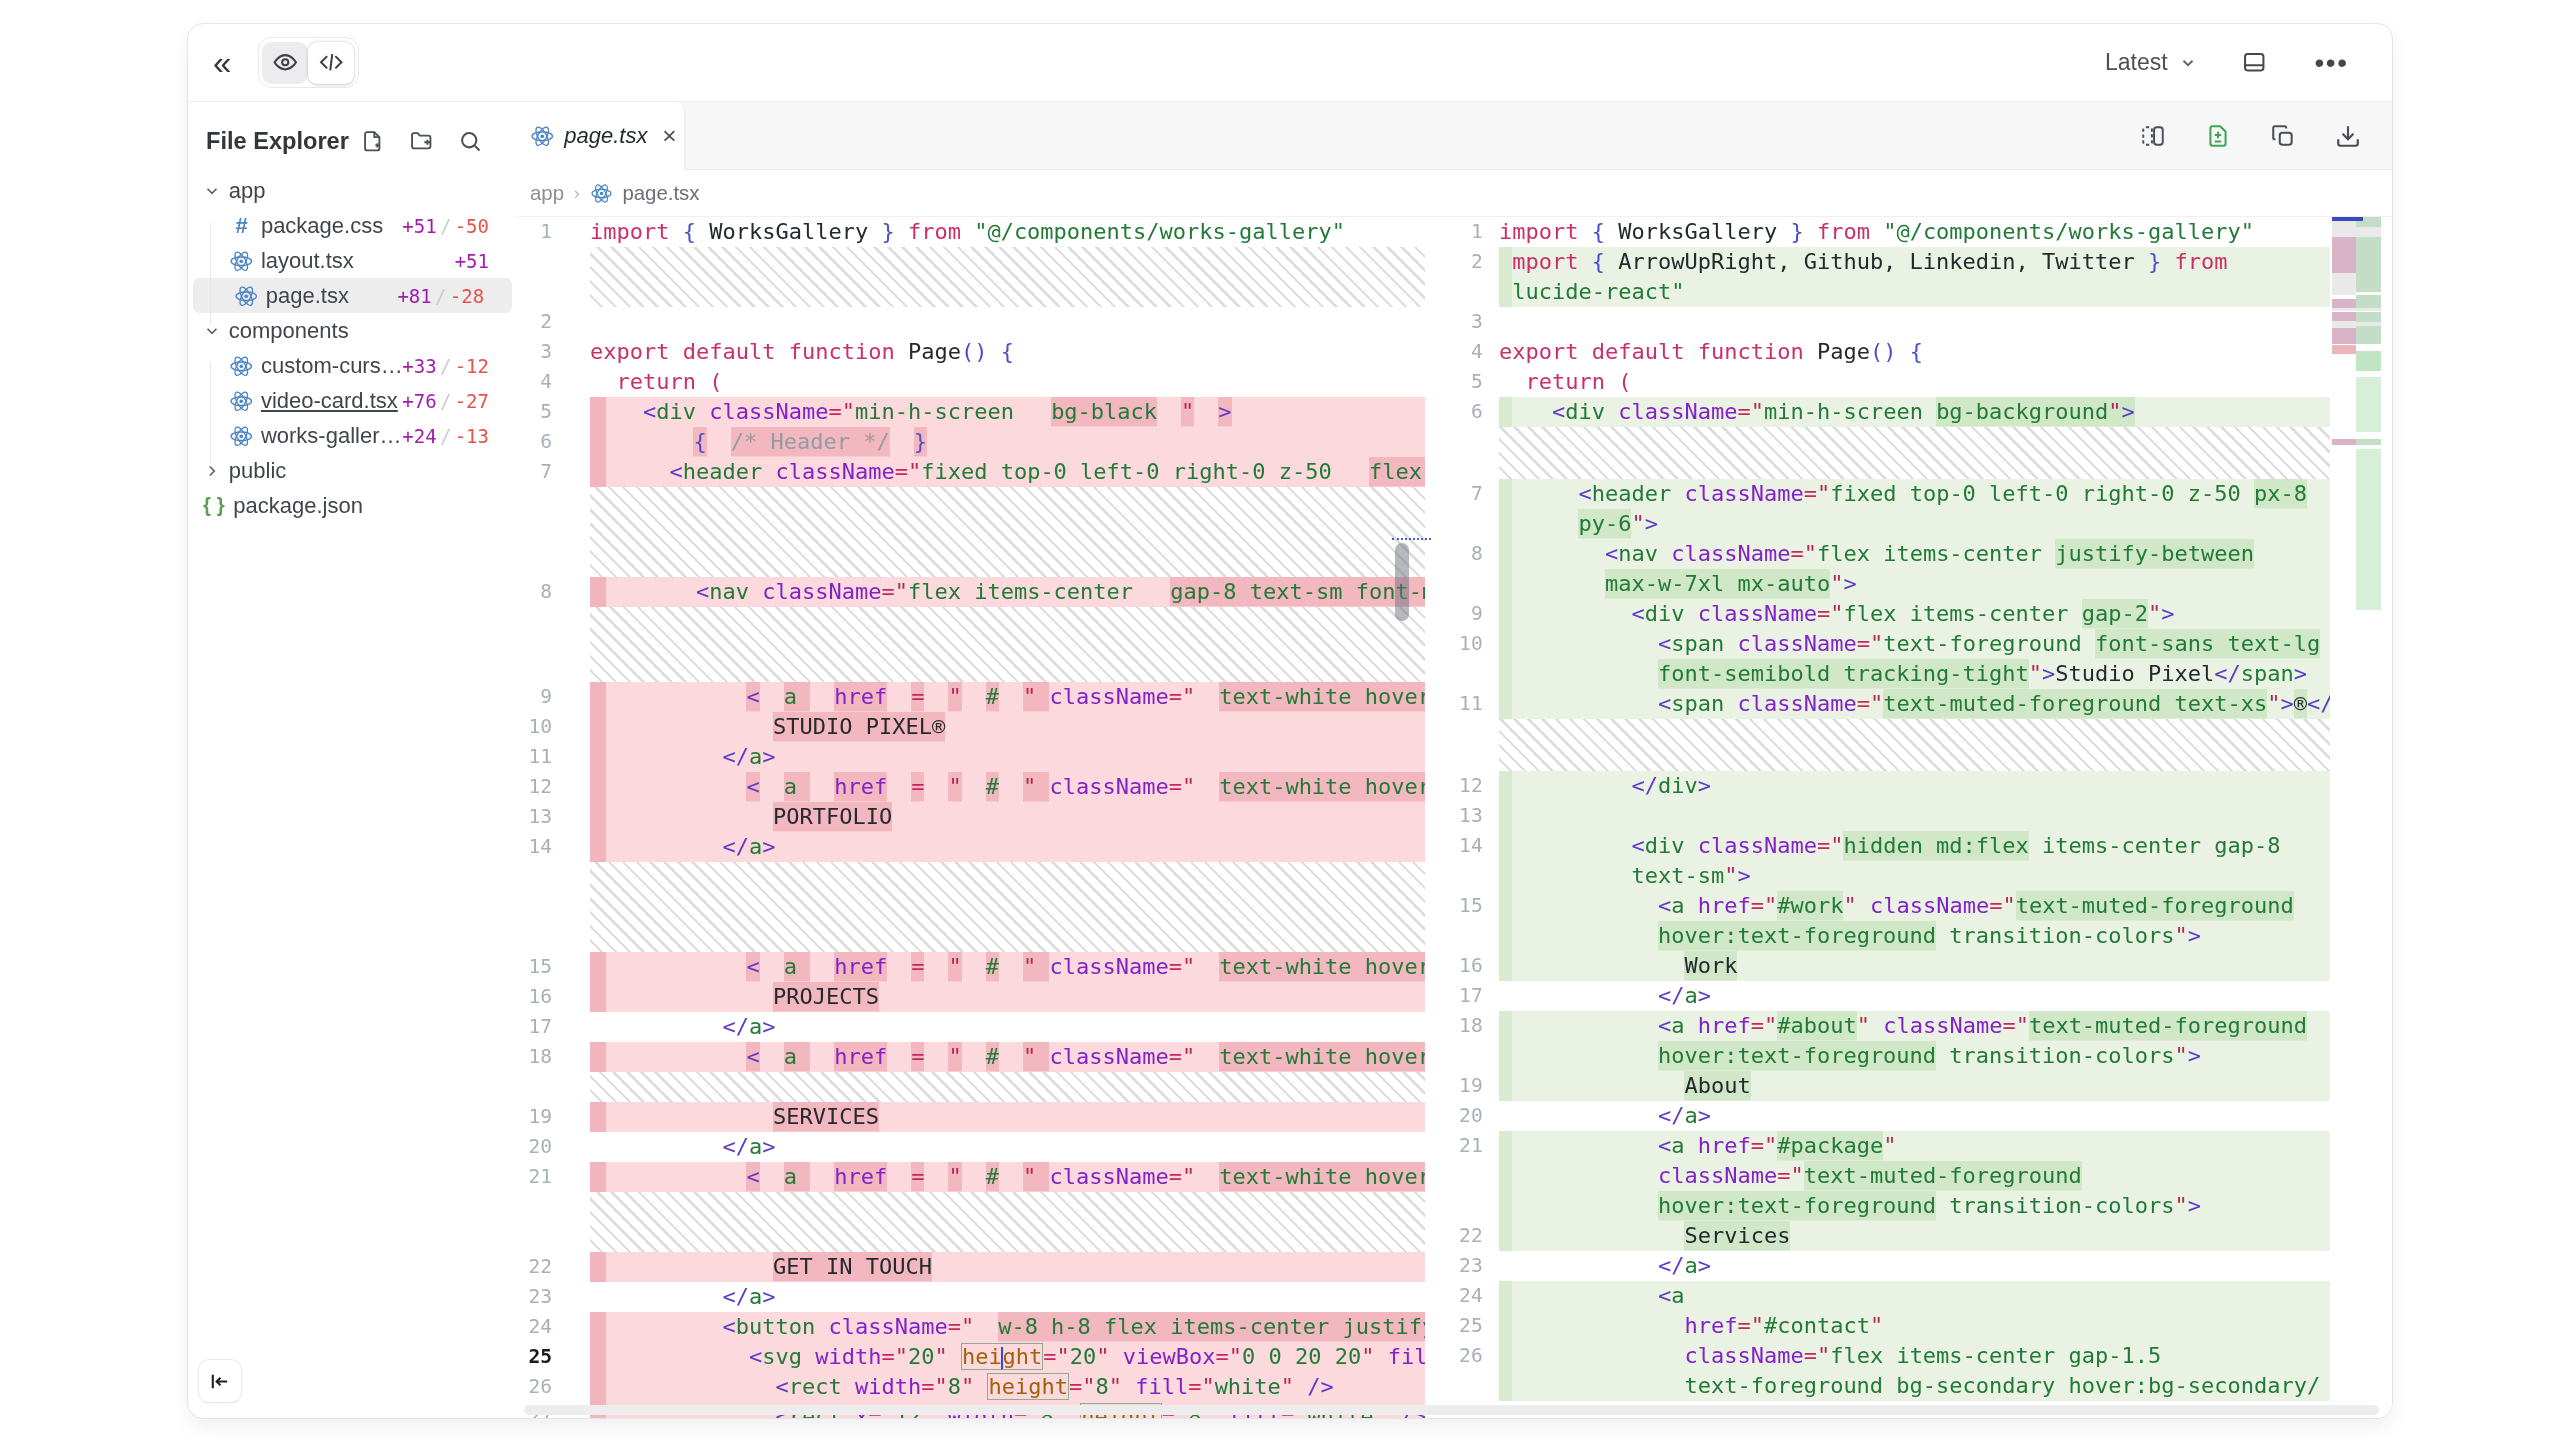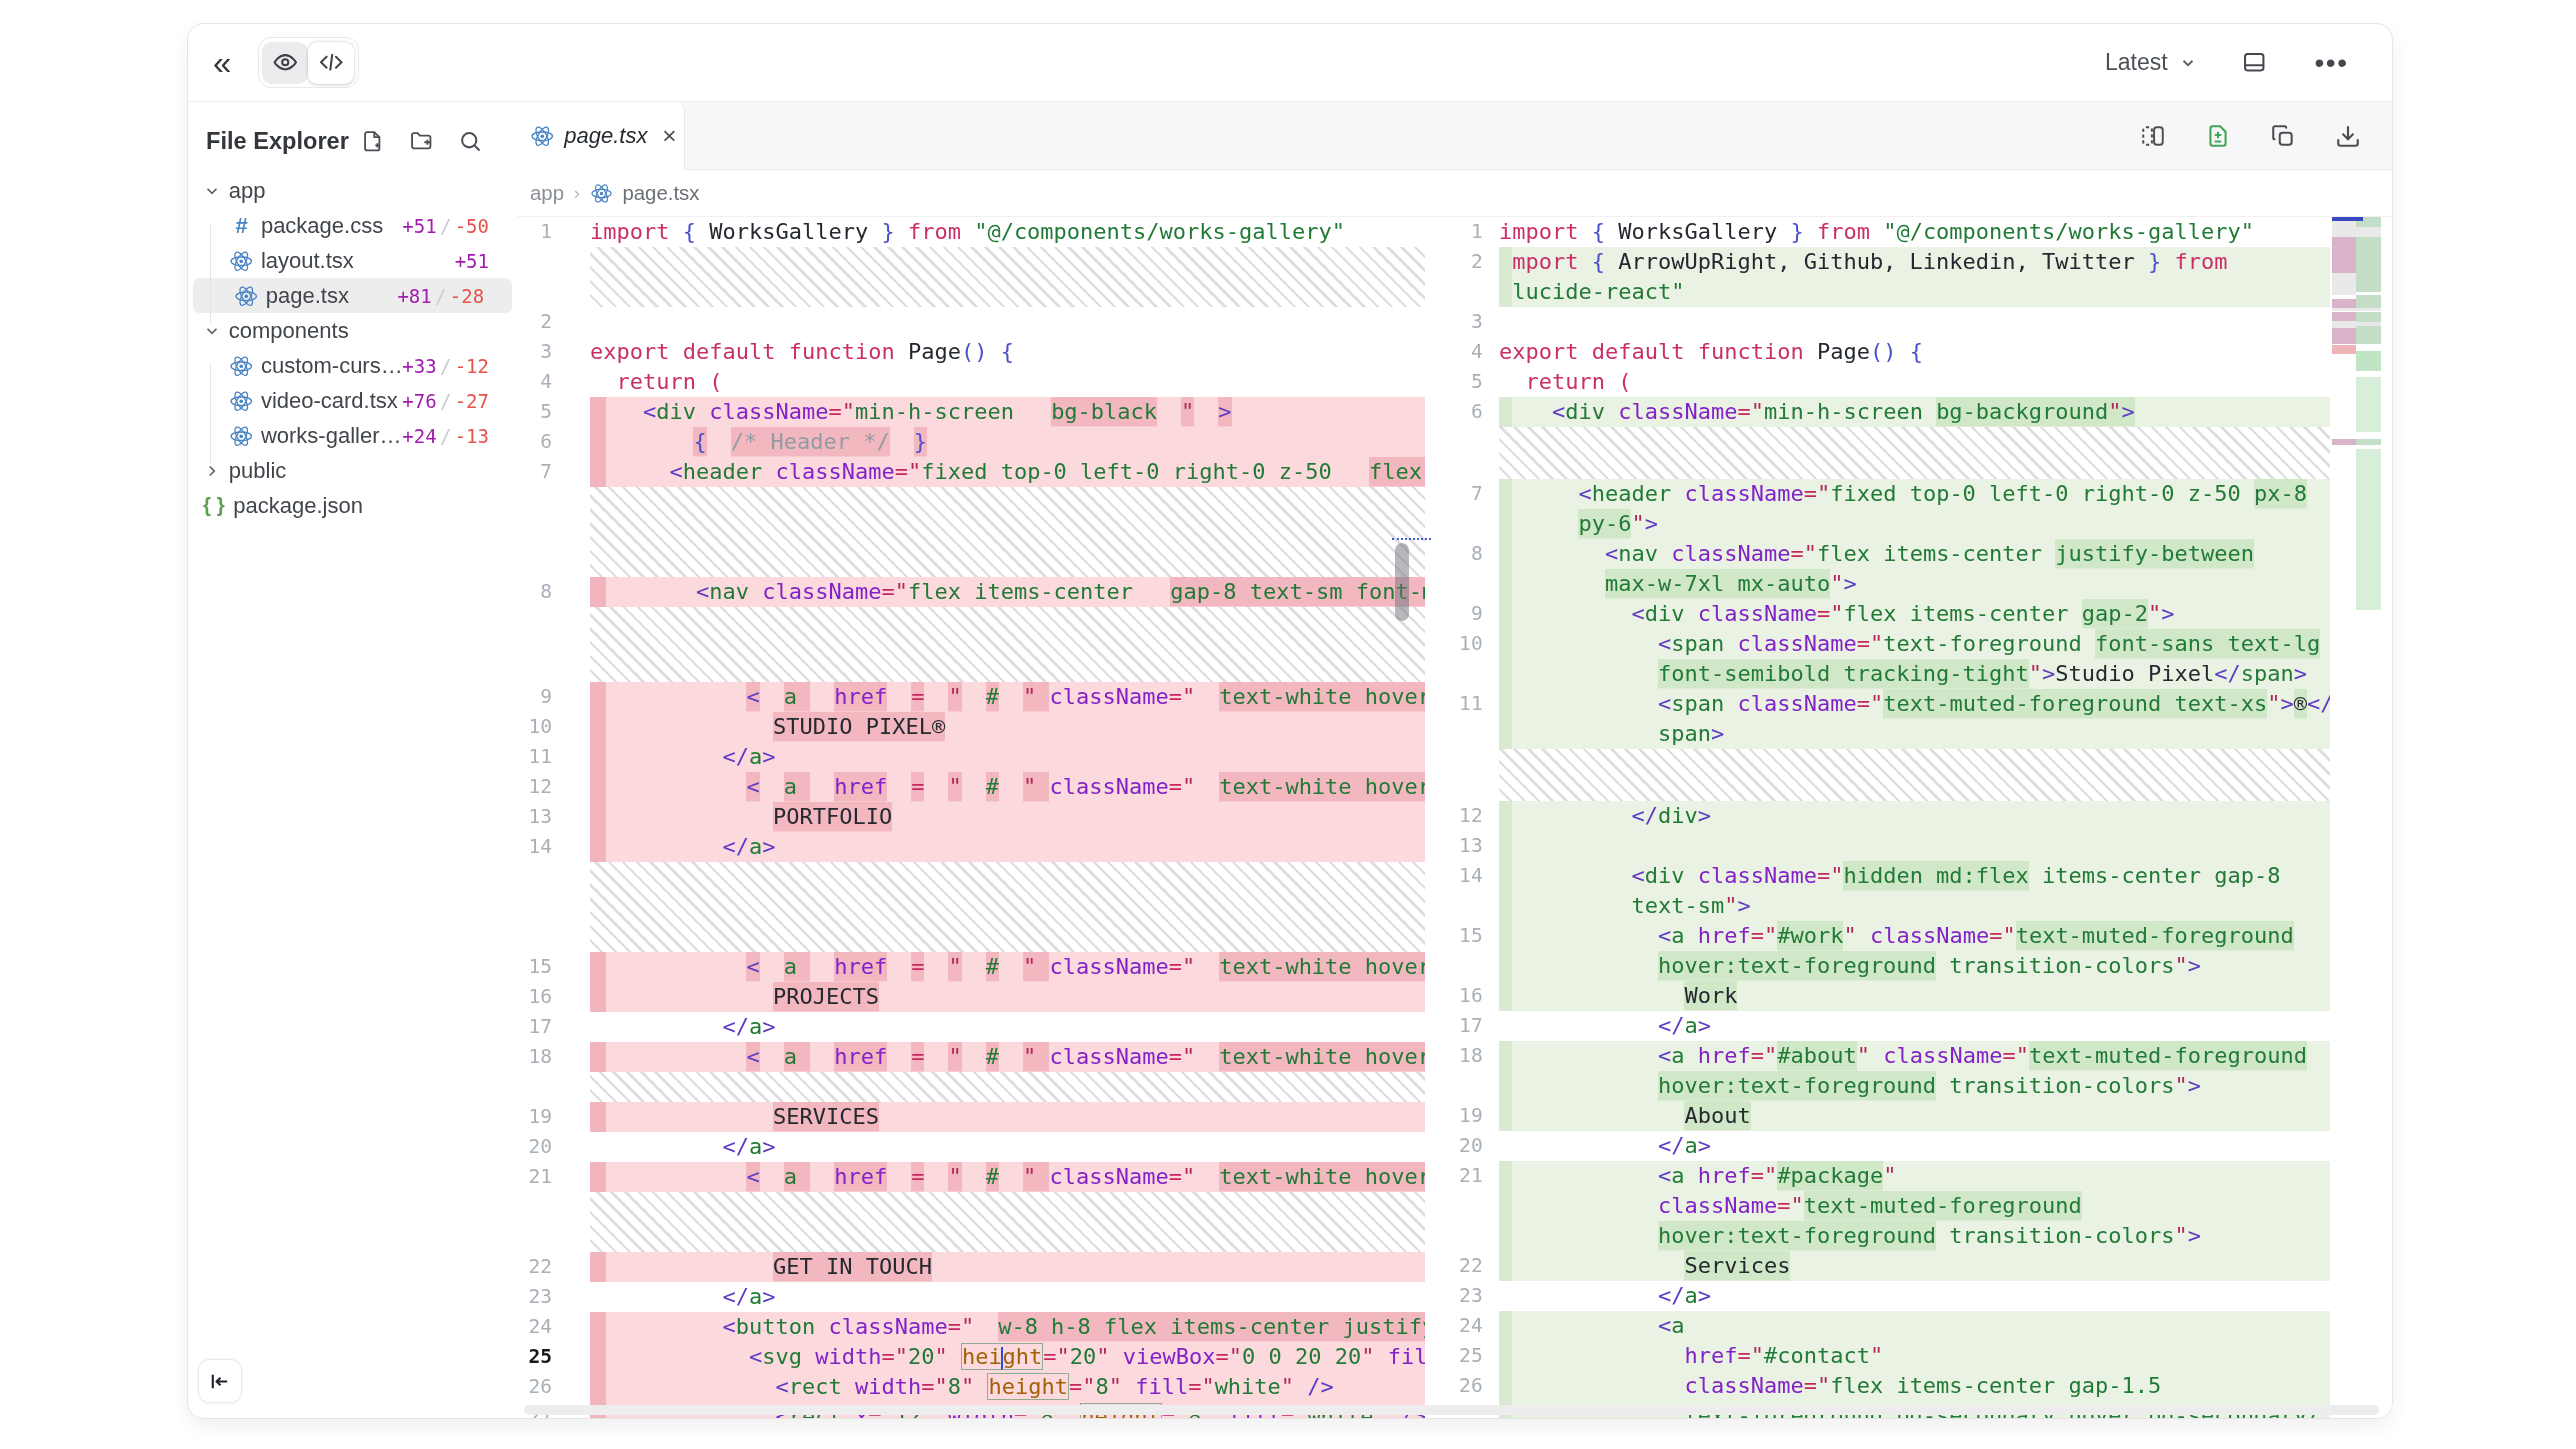--- a/index.html
+++ b/index.html
@@ -212,21 +212,21 @@
               <svg width="24.5" height="24.5" viewBox="0 0 24 24" fill="none" stroke="#4a84c4" stroke-width="1.3">
                 <circle cx="12" cy="12" r="1.8" fill="#4a84c4" stroke="none"></circle>
                 <ellipse cx="12" cy="12" rx="10" ry="4.2"></ellipse>
                 <ellipse cx="12" cy="12" rx="10" ry="4.2" transform="rotate(60 12 12)"></ellipse>
                 <ellipse cx="12" cy="12" rx="10" ry="4.2" transform="rotate(120 12 12)"></ellipse>
               </svg>
             </span>
             <span class="tname">custom-curs…</span>
             <span class="tstats"><span class="plus">+33</span><span class="slash">/</span><span class="minus">-12</span></span>
           </div>
-          <div class="trow" style="padding-left: 39px;">
+          <div class="trow" style="padding-left: 39px; text-decoration: underline;">
             <span class="ficon">
               <svg width="24.5" height="24.5" viewBox="0 0 24 24" fill="none" stroke="#4a84c4" stroke-width="1.3">
                 <circle cx="12" cy="12" r="1.8" fill="#4a84c4" stroke="none"></circle>
                 <ellipse cx="12" cy="12" rx="10" ry="4.2"></ellipse>
                 <ellipse cx="12" cy="12" rx="10" ry="4.2" transform="rotate(60 12 12)"></ellipse>
                 <ellipse cx="12" cy="12" rx="10" ry="4.2" transform="rotate(120 12 12)"></ellipse>
               </svg>
             </span>
             <span class="tname">video-card.tsx</span>
             <span class="tstats"><span class="plus">+76</span><span class="slash">/</span><span class="minus">-27</span></span>
@@ -521,24 +521,20 @@
               <div class="gut">10</div>
               <div class="cline add"><span class="tk-t">            </span><span class="tk-g">&lt;</span><span class="tk-s">span </span><span class="tk-a">className</span><span class="tk-e">=</span><span class="tk-q">"</span><span class="tk-s">text-foreground </span><span class="tk-s hl">font-sans text-lg</span></div>
             </div>
             <div class="crow">
               <div class="gut"></div>
               <div class="cline add"><span class="tk-t">            </span><span class="tk-s hl">font-semibold tracking-tight</span><span class="tk-q">"</span><span class="tk-g">&gt;</span><span class="tk-t">Studio Pixel</span><span class="tk-g">&lt;/</span><span class="tk-s">span</span><span class="tk-g">&gt;</span></div>
             </div>
             <div class="crow">
               <div class="gut">11</div>
               <div class="cline add"><span class="tk-t">            </span><span class="tk-g">&lt;</span><span class="tk-s">span </span><span class="tk-a">className</span><span class="tk-e">=</span><span class="tk-q">"</span><span class="tk-s hl">text-muted-foreground </span><span class="tk-s hl">text-xs</span><span class="tk-q">"</span><span class="tk-g">&gt;</span><span class="tk-t hl">®</span><span class="tk-g">&lt;/</span></div>
-            </div>
-            <div class="crow">
-              <div class="gut"></div>
-              <div class="cline add"><span class="tk-t">            </span><span class="tk-s">span</span><span class="tk-g">&gt;</span></div>
             </div>
             <div class="crow">
               <div class="gut"></div>
               <div class="hatch" style="height:52px"></div>
             </div>
             <div class="crow">
               <div class="gut">12</div>
               <div class="cline add"><span class="tk-t">          </span><span class="tk-g">&lt;/</span><span class="tk-s">div</span><span class="tk-g">&gt;</span></div>
             </div>
             <div class="crow">

